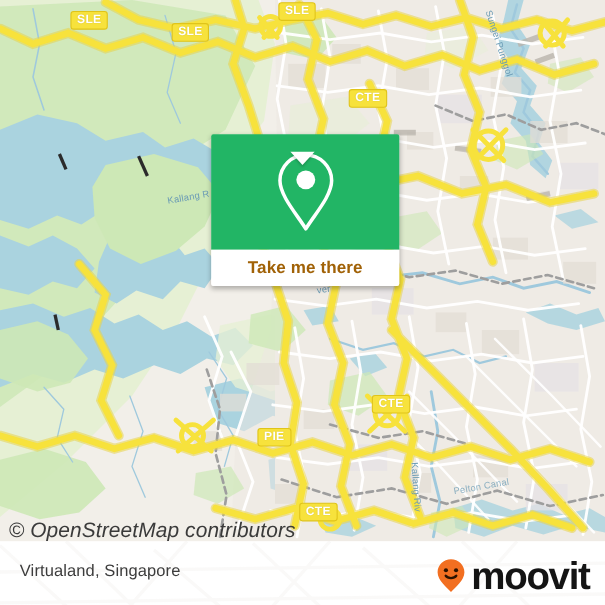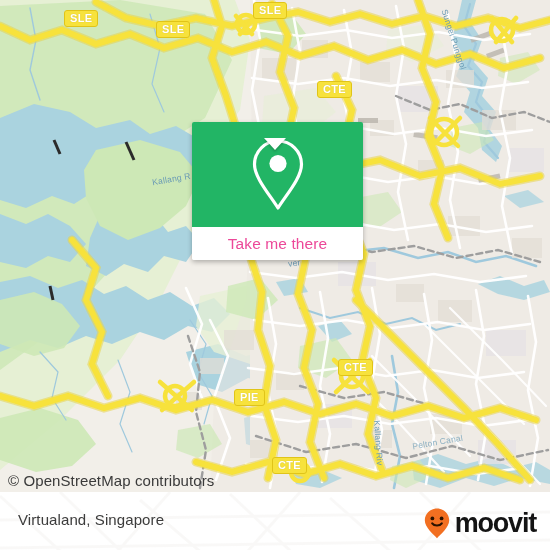--- a/index.html
+++ b/index.html
@@ -14,41 +14,41 @@
   .maplbl{position:absolute;font-family:"Liberation Sans",sans-serif;font-size:8.5px;color:#5d5d52;
           white-space:nowrap;letter-spacing:.2px;}
   .maplbl.wat{color:#6a9bb5;}
 
   
   .shield{position:absolute;background:#f7e23c;border:1.6px solid #e0c419;border-radius:3px;
           padding:1px 5px 2px 5px;font-size:11px;font-weight:bold;color:#ffffff;
           text-shadow:0 0 1px rgba(120,100,0,.35);line-height:12px;letter-spacing:.3px;}
 
   
-  #attrib{position:absolute;left:8px;top:472px;font-size:15px;color:#3a3a3a;letter-spacing:.1px;}
+  #attrib{position:absolute;left:8px;top:472px;font-size:19px;color:#3a3a3a;letter-spacing:.1px;font-style:italic;}
 
   
   #card{position:absolute;left:192px;top:122px;width:171px;
         box-shadow:0 2px 5px rgba(0,0,0,.28);border-radius:2px;overflow:visible;}
   #card-head{height:105px;background:#22b565;border-radius:2px 2px 0 0;
              display:flex;align-items:center;justify-content:center;}
   #card-body{height:33px;background:#ffffff;display:flex;align-items:center;justify-content:center;
              border-radius:0 0 2px 2px;}
-  #card-label{font-size:15.5px;color:#ec4899;letter-spacing:.1px;}
+  #card-label{font-size:15.5px;color:#a16207;letter-spacing:.1px;font-weight:bold;}
   #card-tail{position:absolute;left:50%;top:138px;margin-left:-11px;width:0;height:0;
              border-left:11px solid transparent;border-right:11px solid transparent;
              border-top:12px solid #ffffff;
              filter:drop-shadow(0 2px 1px rgba(0,0,0,.18));}
 
   
   #footer{position:absolute;left:0;top:492px;width:550px;height:58px;background:#ffffff;overflow:hidden;}
   #footer-wm{position:absolute;left:0;top:-492px;opacity:.10;}
   #place{position:absolute;left:18px;top:19px;font-size:15px;color:#3c3c3c;letter-spacing:.1px;}
   #brand{position:absolute;right:14px;top:14px;display:flex;align-items:center;gap:1px;}
-  #brand-word{font-size:27px;font-weight:bold;color:#141414;letter-spacing:-1.2px;line-height:29px;}
+  #brand-word{font-size:35px;font-weight:bold;color:#141414;letter-spacing:-1.2px;line-height:29px;}
 </style>
 </head>
 <body>
 
 <div id="root">
 
   <div id="map">
     <svg id="mapsvg" width="550" height="492" viewBox="0 0 550 492">
       <defs>
         <style>

